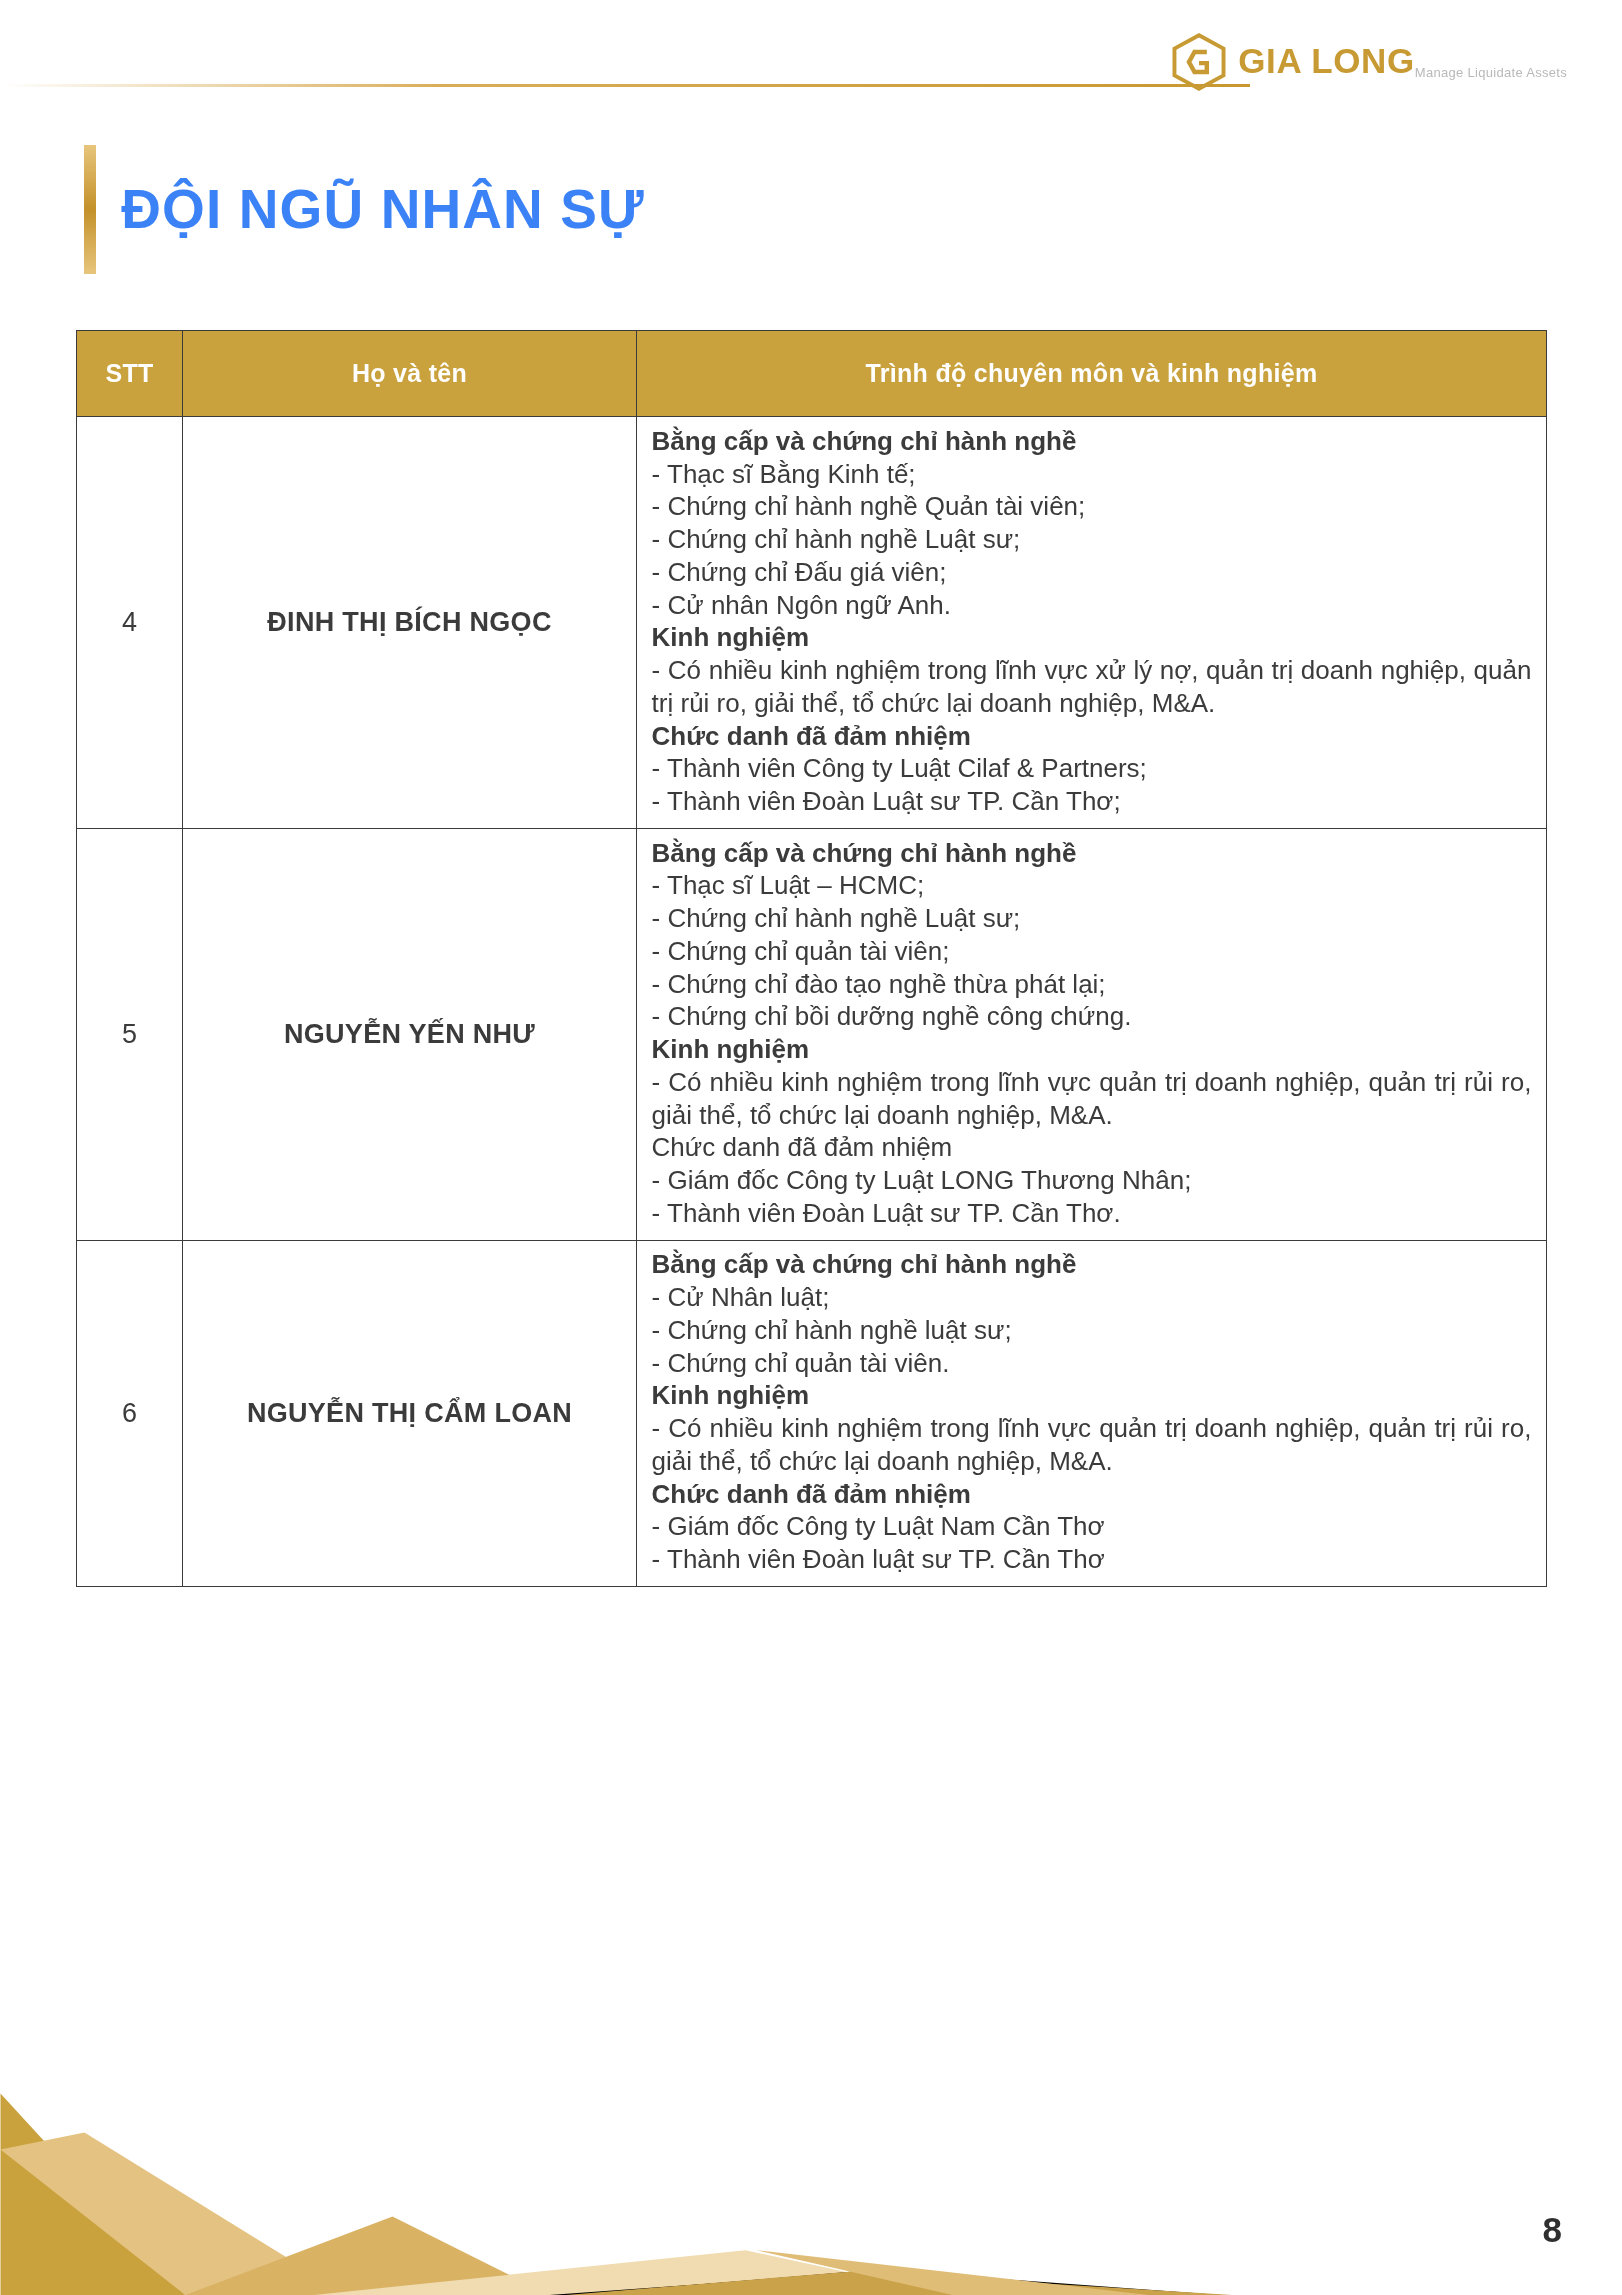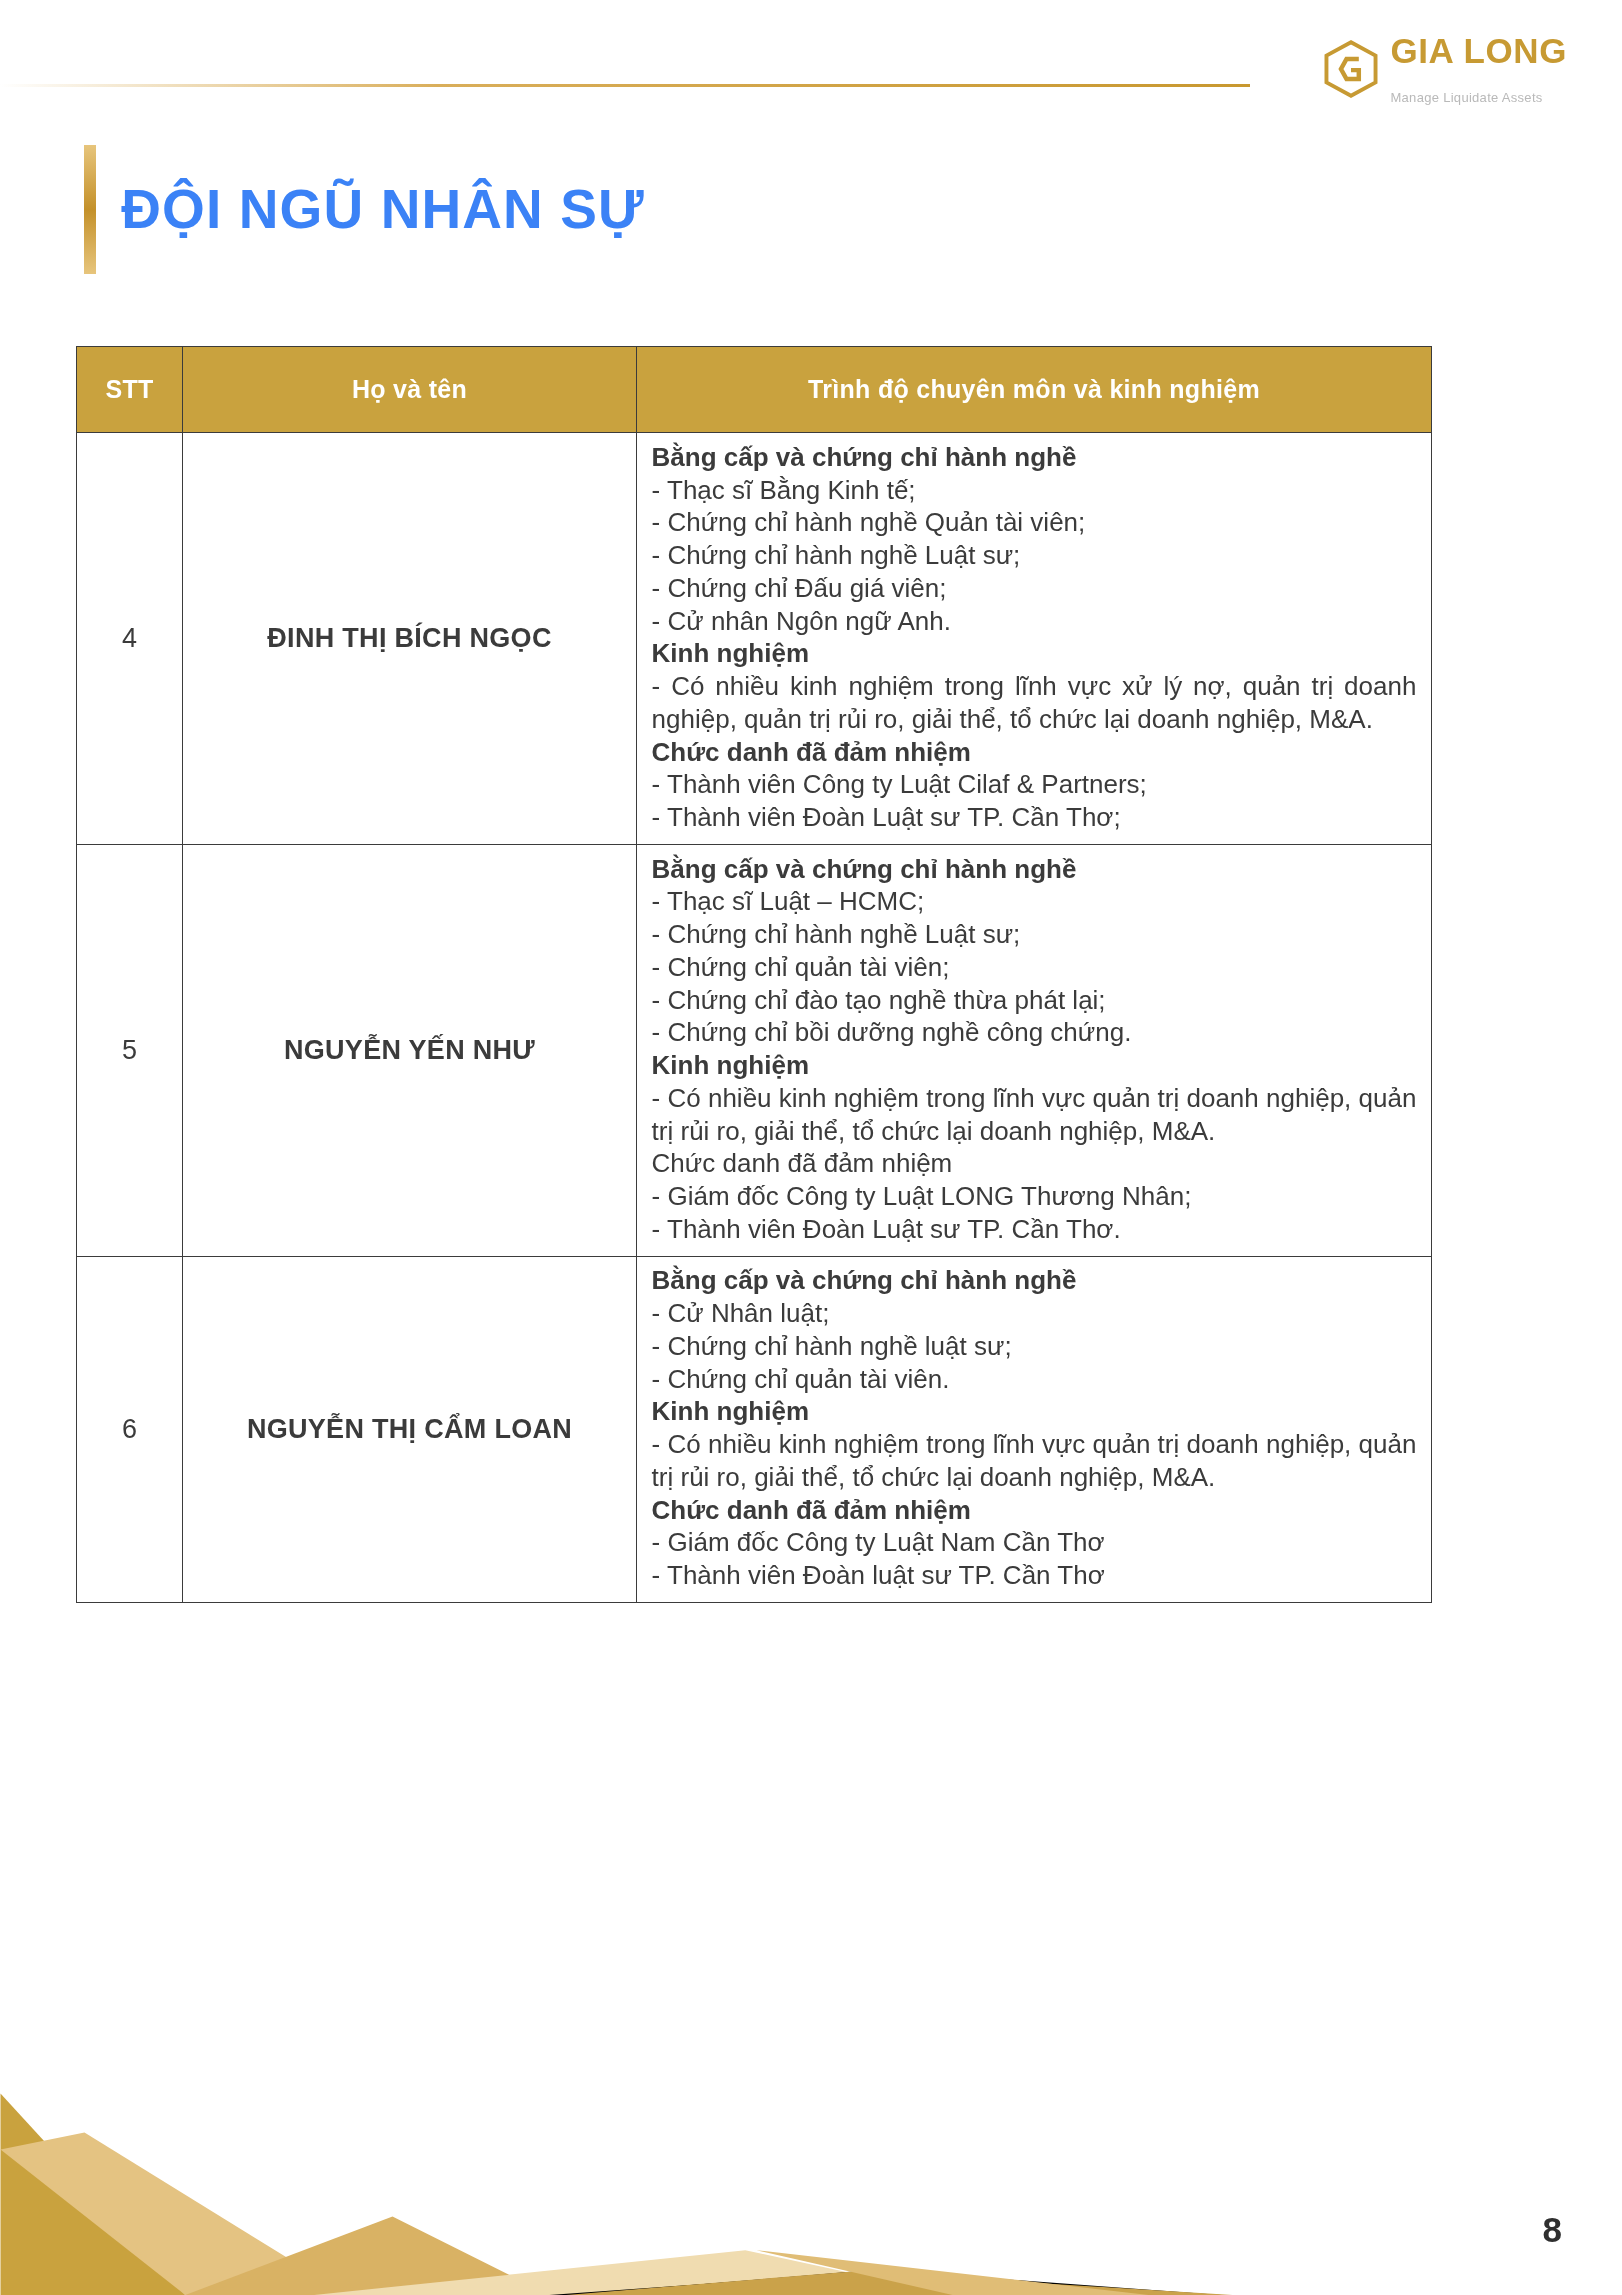--- a/index.html
+++ b/index.html
@@ -33,21 +33,21 @@
     align-items: center;
     gap: 12.3px;
   }
   .logo-mark {
     width: 54px;
     height: 58px;
     position: relative;
   }
   .logo-text {
     display: flex;
-    flex-direction: column;
+    flex-direction: row;
     justify-content: flex-end;
   }
   .logo-name {
     font-size: 35px;
     font-weight: bold;
     letter-spacing: 0.6px;
     color: #c79a33;
     line-height: 1.0;
   }
   .logo-tag {
@@ -77,22 +77,22 @@
     letter-spacing: 1.1px;
     color: #3b82f6;
     line-height: 1.1;
     white-space: nowrap;
   }
 
   
   .table {
     position: absolute;
     left: 76px;
-    top: 346px;
-    width: 1356px;
+    top: 330px;
+    width: 1471px;
     border-collapse: collapse;
     table-layout: fixed;
   }
   .table th, .table td {
     border: 1.7px solid #3b3b3b;
     vertical-align: middle;
   }
   .table thead th {
     background: #c9a23e;
     color: #ffffff;

